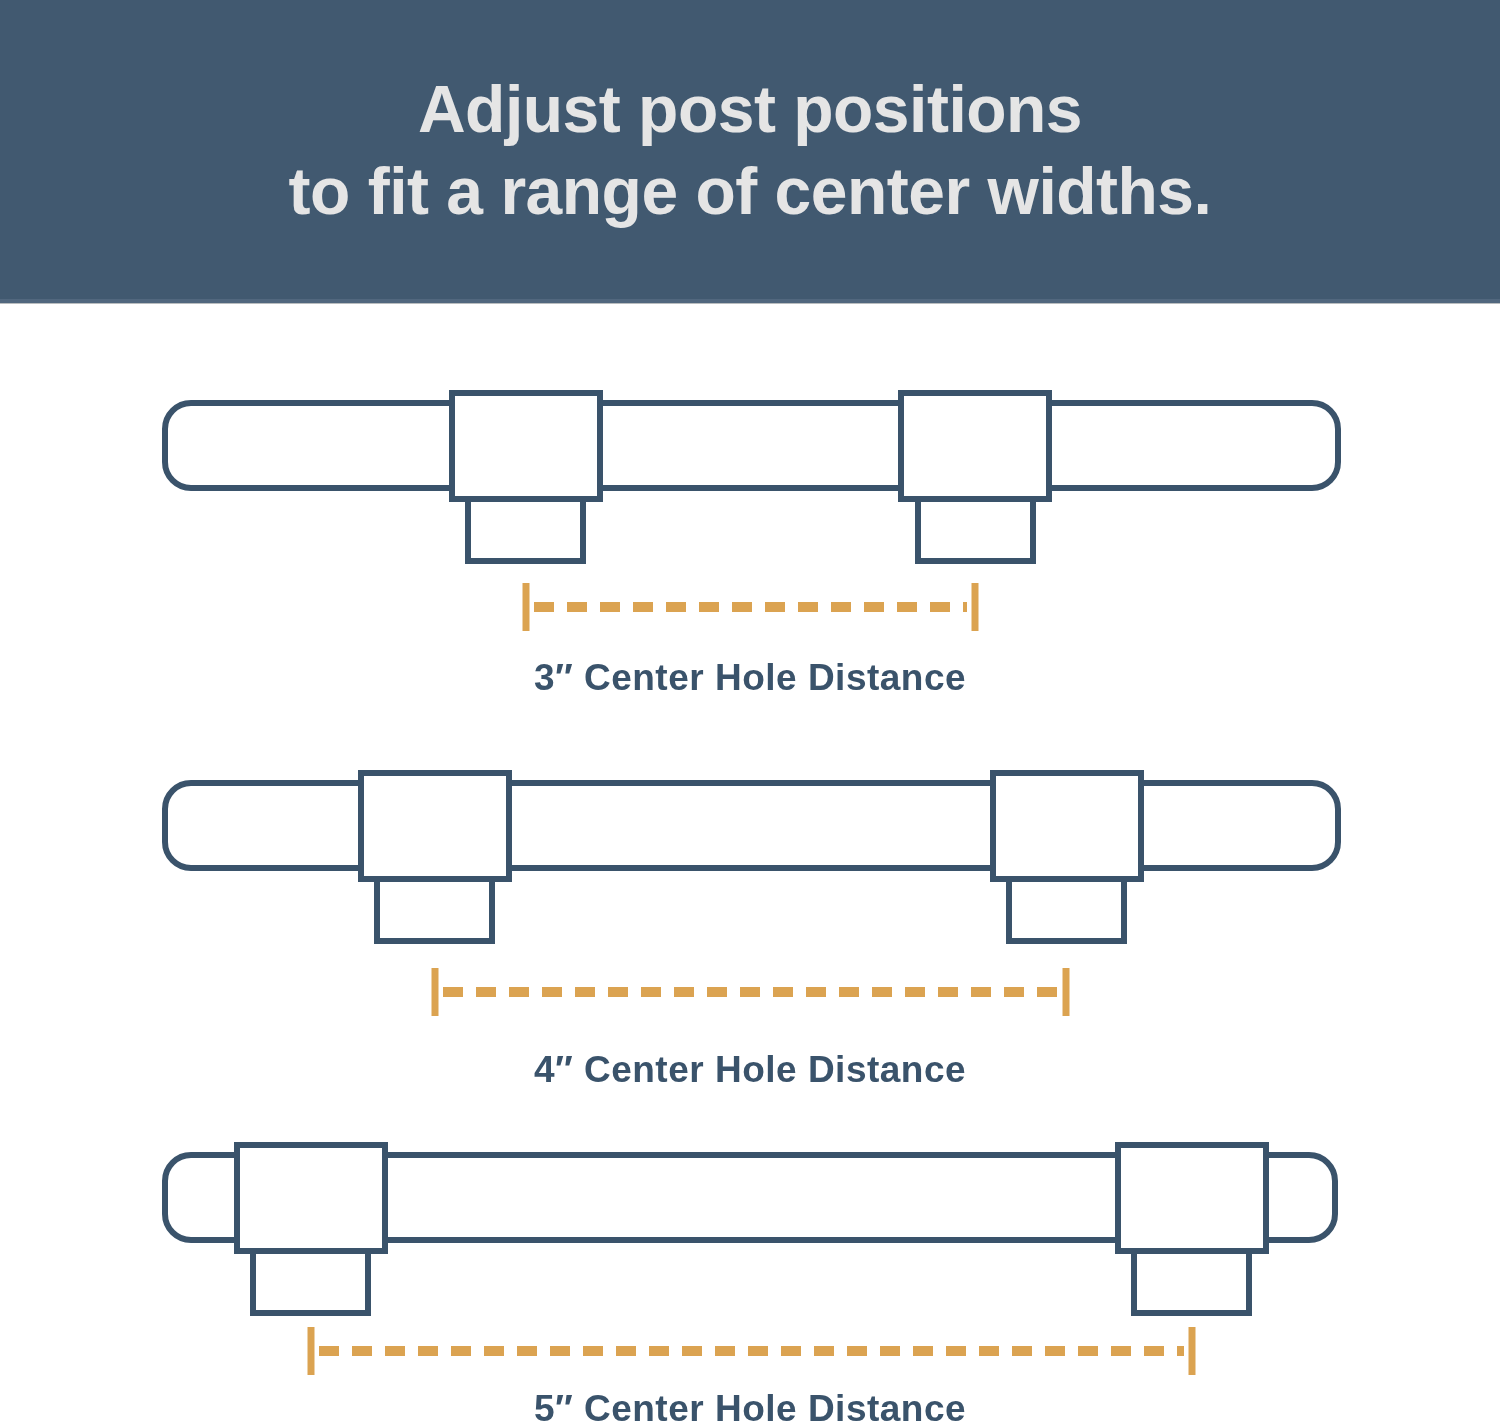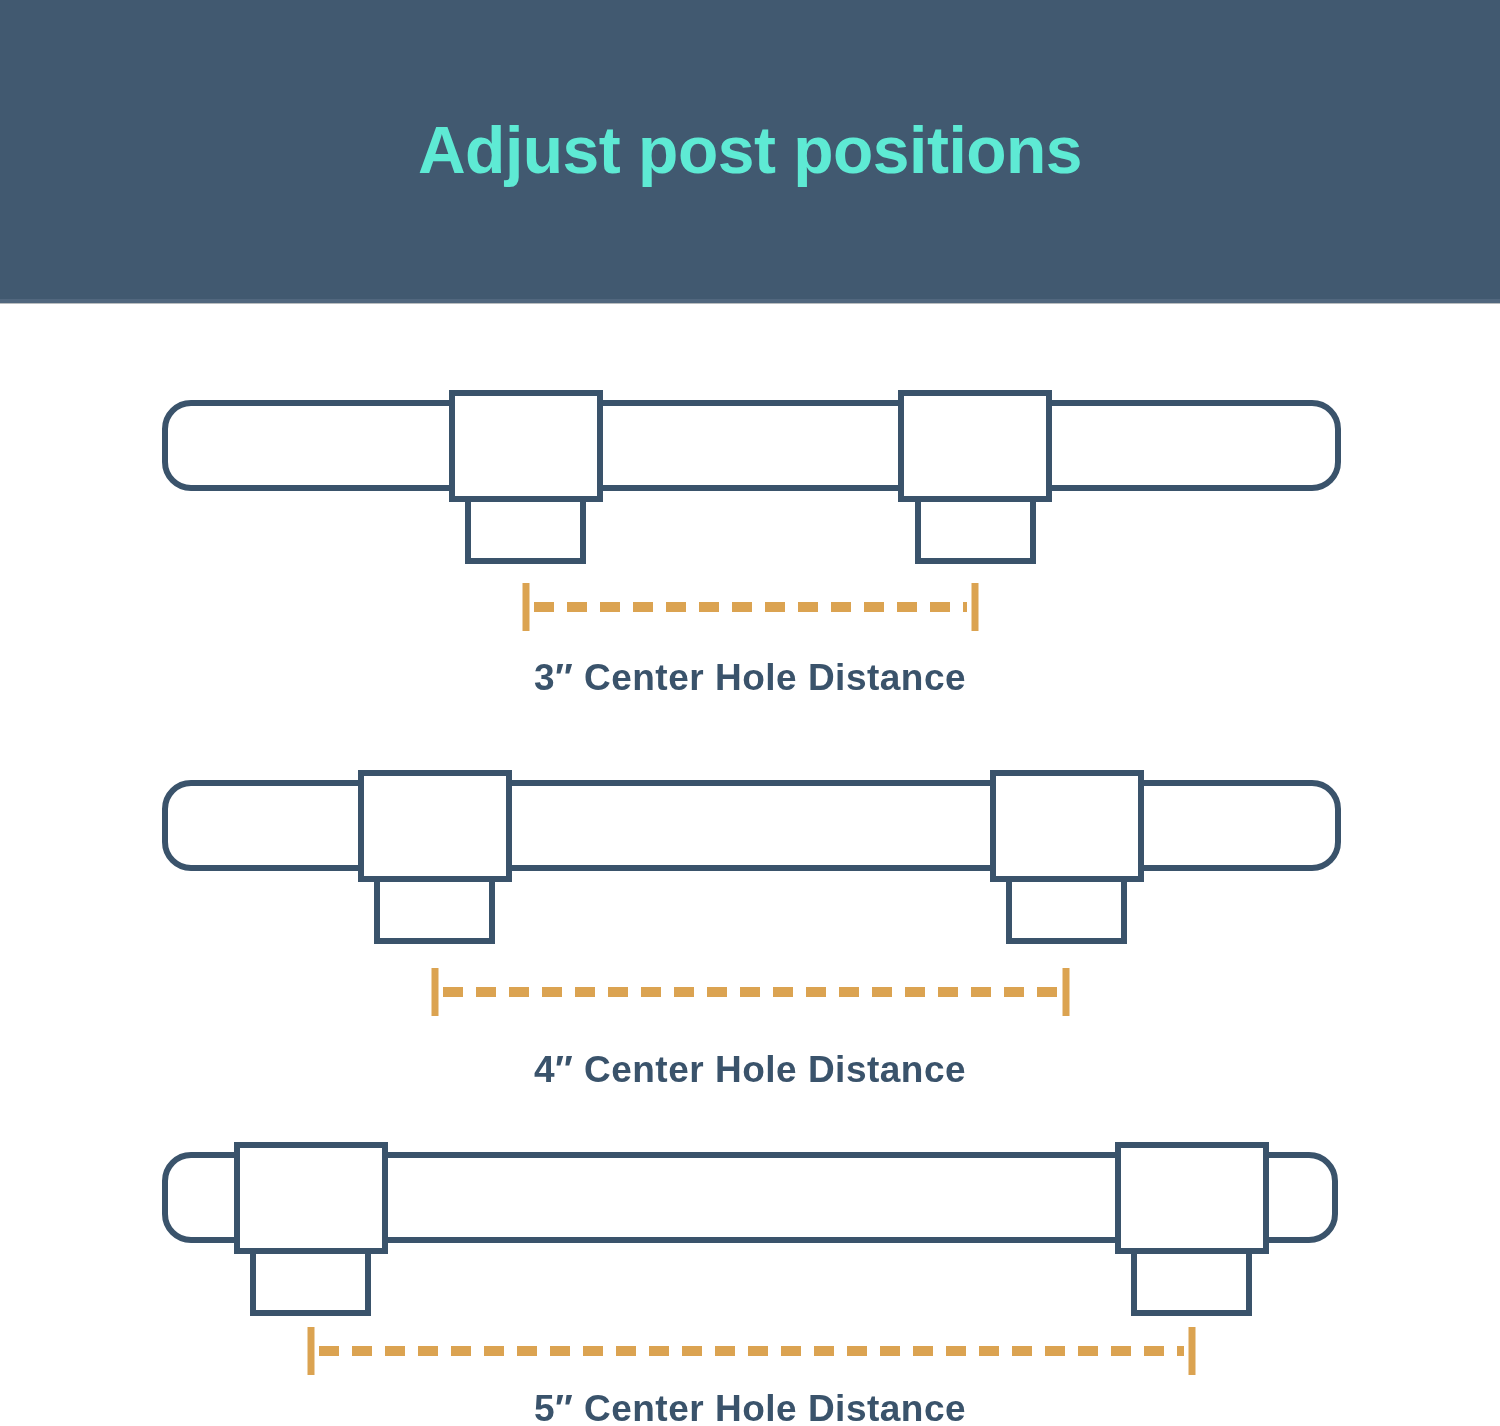--- a/index.html
+++ b/index.html
@@ -39,22 +39,23 @@
     font-family: "Liberation Sans", sans-serif;
     font-weight: bold;
     font-size: 37px;
     letter-spacing: 0.5px;
     text-anchor: middle;
   }
 </style>
 </head>
 <body>
 
-<div class="banner" style="background: rgb(65, 89, 112); color: #5eead4;">
+<div class="banner" style="background: rgb(65, 89, 112); color: #e5e5e5;">
   <div class="banner-line">Adjust post positions</div>
+  <div class="banner-line">to fit a range of center widths.</div>
 </div>
 
 <svg class="diagram" viewBox="0 0 1500 1426">
 
   <g>
     <rect class="shape" x="165" y="403" width="1173" height="85" rx="26" stroke="#3a536b" fill="#ffffff"></rect>
     <rect class="shape" x="468" y="499" width="115" height="62" stroke="#3a536b" fill="#ffffff"></rect>
     <rect class="shape" x="918" y="499" width="115" height="62" stroke="#3a536b" fill="#ffffff"></rect>
     <rect class="shape" x="452" y="393" width="148" height="106" stroke="#3a536b" fill="#ffffff"></rect>
     <rect class="shape" x="901" y="393" width="148" height="106" stroke="#3a536b" fill="#ffffff"></rect>

